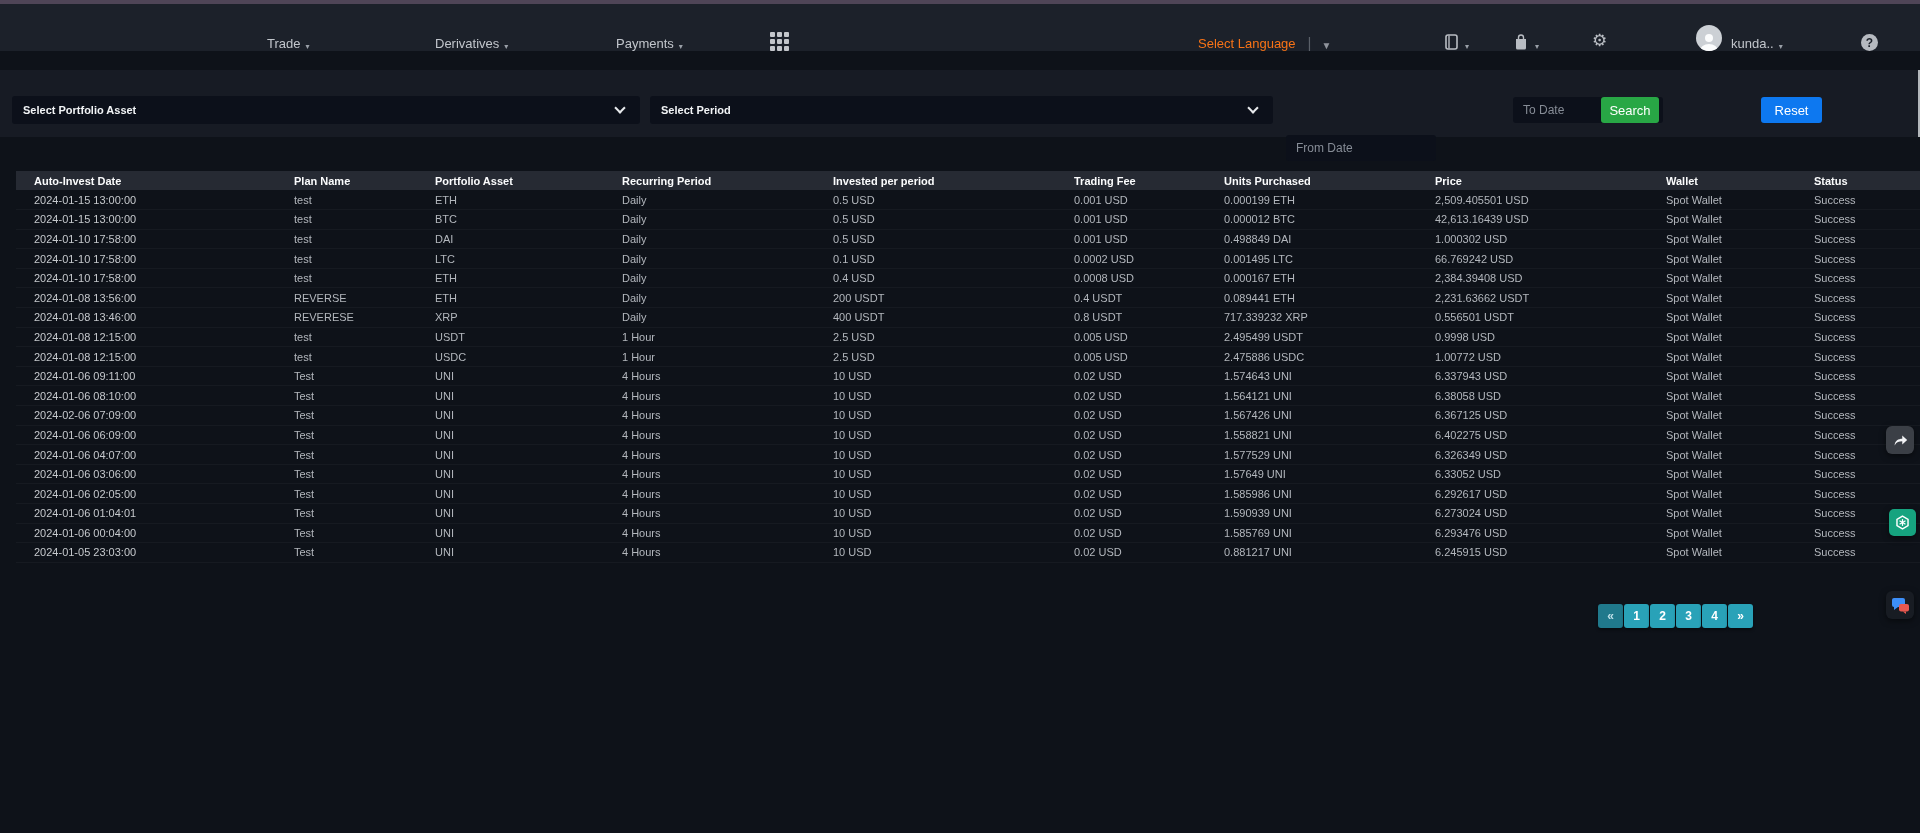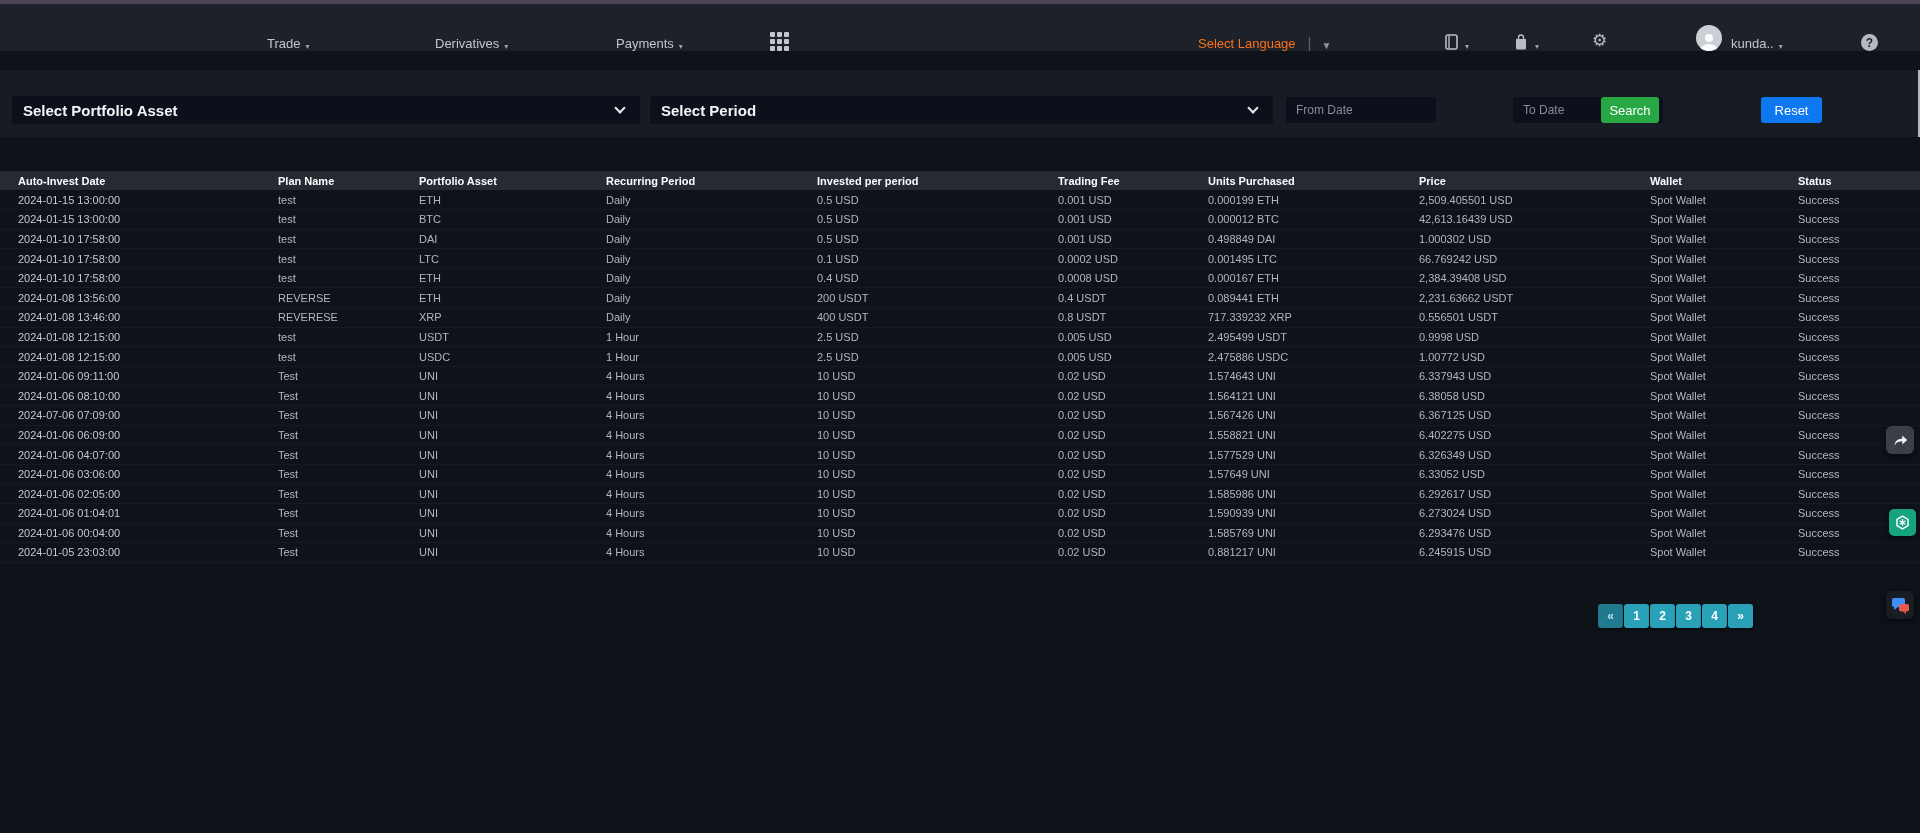--- a/index.html
+++ b/index.html
@@ -24,31 +24,31 @@
   .gear { font-size:17px; color:#b9bdc3; }
   .help-circle { width:17px; height:17px; border-radius:50%; background:#b6bac0; color:#1c212a;
                  font-size:12px; font-weight:bold; display:flex; align-items:center; justify-content:center; }
   .avatar { width:26px; height:26px; border-radius:50%; background:#ccd0d5; overflow:hidden;
             display:flex; align-items:flex-end; justify-content:center; margin-right:9px; }
   
   .filter-panel { position:absolute; left:0; top:70px; width:1920px; height:67px; background:#171b24; }
   .panel-edge { position:absolute; right:0; top:0; width:2px; height:67px; background:#cfd2d6; opacity:.85; }
   .sel-box { position:absolute; top:26px; height:28px; background:#0c101a; border-radius:3px;
              display:flex; align-items:center; cursor:pointer; }
-  .sel-box .lbl { color:#f2f4f6; font-size:15px; font-weight:bold; padding-left:11px; }
+  .sel-box .lbl { color:#f2f4f6; font-size:11px; font-weight:bold; padding-left:11px; }
   .chev { position:absolute; right:16px; top:8px; width:8px; height:8px;
           border-right:2px solid #e8eaed; border-bottom:2px solid #e8eaed; transform:rotate(45deg); }
   .date-input { position:absolute; top:27px; height:26px; width:150px; background:#0c101a; border:none;
                 border-radius:3px; color:#959ba4; font-size:12px; padding-left:10px;
                 font-family:"Liberation Sans", sans-serif; }
   .date-input::placeholder { color:#868c96; }
   .btn { position:absolute; top:27px; height:26px; border:none; border-radius:3px; color:#fff;
          font-size:13px; font-family:"Liberation Sans", sans-serif; cursor:pointer; }
   
-  .table-wrap { position:absolute; left:0; top:171px; width:1920px; }
+  .table-wrap { position:absolute; left:0; top:171px; width:1920px;padding-left:16px; }
   table { width:1920px; table-layout:fixed; border-collapse:collapse; }
   th { background:#262a33; color:#fbfcfd; font-size:11px; font-weight:bold; text-align:left;
        height:19px; padding-left:18px; white-space:nowrap; overflow:hidden; }
   td { color:#b3b7bd; font-size:11px; height:19.6px; padding-left:18px; white-space:nowrap;
        overflow:hidden; border-bottom:1px solid rgba(255,255,255,0.035); }
   td:first-child { color:#c6c9cd; }
   
   .pagination { position:absolute; left:1598px; top:604px; display:flex; gap:1px; }
   .page-btn { width:25px; height:24px; border:none; border-radius:3px; background:#29a2b8; color:#fff;
               font-size:12px; font-weight:bold; cursor:pointer; font-family:"Liberation Sans", sans-serif;
@@ -139,21 +139,21 @@
 
   <div class="filter-panel">
     <div class="sel-box" style="left:12px; width:628px">
       <span class="lbl">Select Portfolio Asset</span>
       <span class="chev"></span>
     </div>
     <div class="sel-box" style="left:650px; width:623px">
       <span class="lbl">Select Period</span>
       <span class="chev"></span>
     </div>
-    <input class="date-input" style="left: 1286px;" readonly="" placeholder="From Date">
+    <input class="date-input" style="left: 1286px; margin-top: 38px;" readonly="" placeholder="From Date">
     <input class="date-input" style="left: 1513px;" readonly="" placeholder="To Date">
     <button class="btn" style="left:1601px; width:58px; background:#28a745">Search</button>
     <button class="btn" style="left:1761px; width:61px; background:#0d78f0">Reset</button>
     <div class="panel-edge"></div>
   </div>
 
   <div class="table-wrap">
     <table>
       <colgroup>
         <col style="width:260px">
@@ -308,21 +308,21 @@
             <td>UNI</td>
             <td>4 Hours</td>
             <td>10 USD</td>
             <td>0.02 USD</td>
             <td>1.564121 UNI</td>
             <td>6.38058 USD</td>
             <td>Spot Wallet</td>
             <td>Success</td>
           </tr>
           <tr>
-            <td>2024-07-06 07:09:00</td>
+            <td>2024-02-06 07:09:00</td>
             <td>Test</td>
             <td>UNI</td>
             <td>4 Hours</td>
             <td>10 USD</td>
             <td>0.02 USD</td>
             <td>1.567426 UNI</td>
             <td>6.367125 USD</td>
             <td>Spot Wallet</td>
             <td>Success</td>
           </tr>

